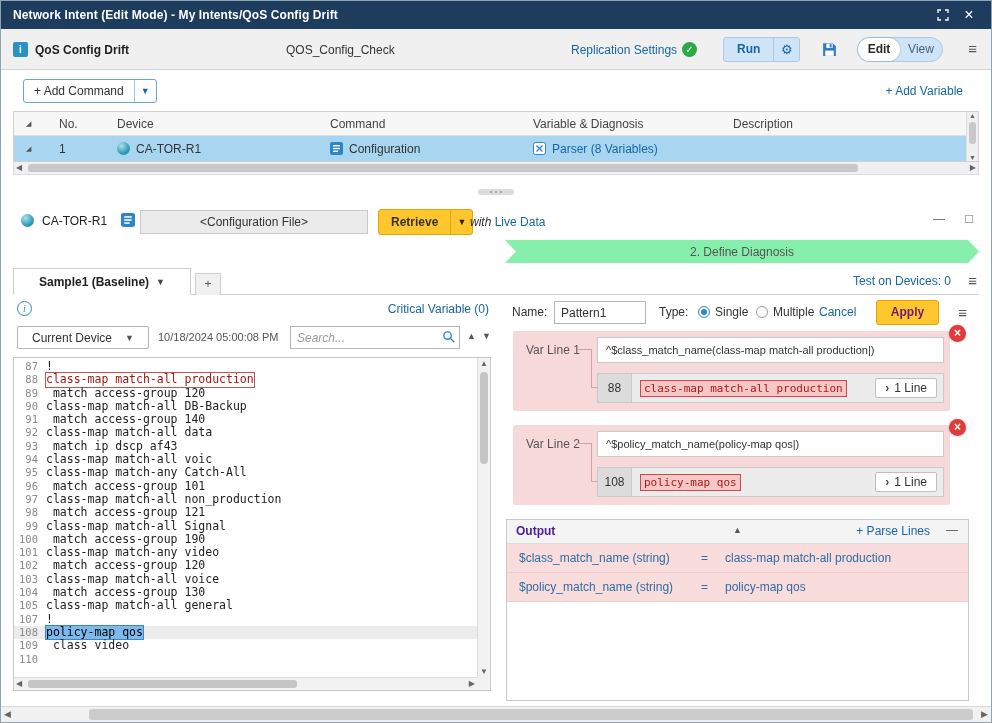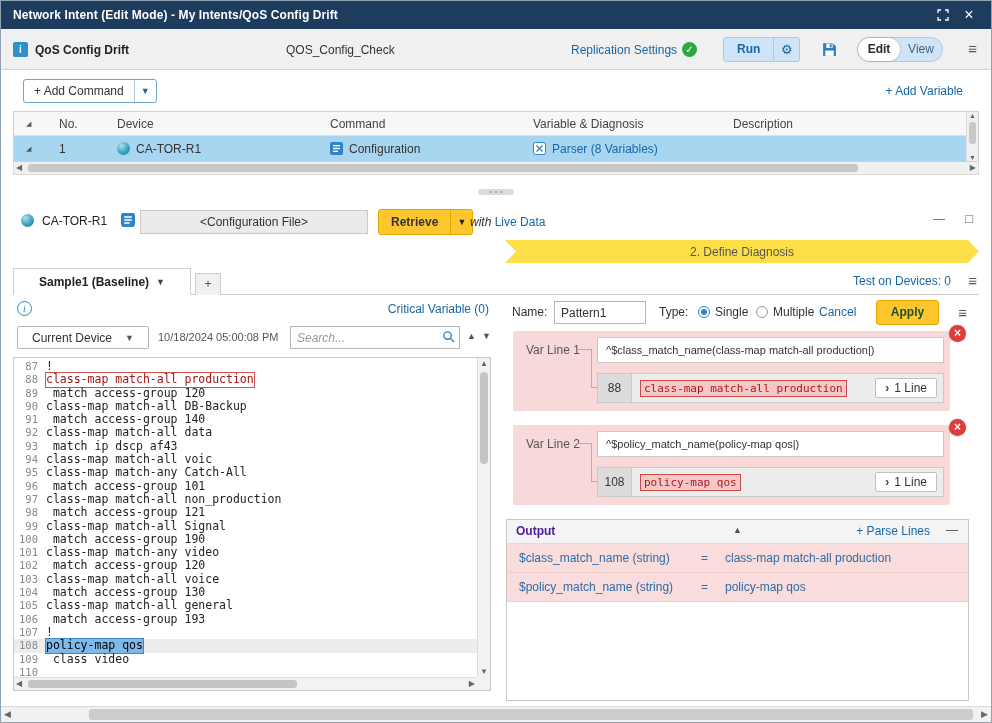--- a/index.html
+++ b/index.html
@@ -73,21 +73,21 @@
   .retrieve .chev{width:22px;text-align:center;line-height:24px;border-left:1px solid #e3a600;font-size:9px;}
   .with-live{position:absolute;left:469px;top:9px;}
   .with-live .w{font-style:italic;color:#333;}
   .with-live .ld{color:#1766a6;cursor:pointer;}
   .panel-min{position:absolute;right:46px;top:6px;color:#666;cursor:pointer;}
   .panel-max{position:absolute;right:18px;top:5px;color:#666;font-size:13px;cursor:pointer;}
 
   
   .steps{position:absolute;top:239px;left:12px;right:12px;height:23px;}
   .step1{position:absolute;left:0;top:0;width:calc(50% + 6px);height:23px;background:#b4d8f0;clip-path:polygon(0 0,calc(100% - 11px) 0,100% 50%,calc(100% - 11px) 100%,0 100%);display:flex;align-items:center;justify-content:center;color:#1d3c5e;font-weight:bold;cursor:pointer;}
-  .step2{position:absolute;left:calc(50% + 9px);top:0;right:0;height:23px;background:#fde047;filter:drop-shadow(0 0 1px #bfbfbf);clip-path:polygon(0 0,calc(100% - 11px) 0,100% 50%,calc(100% - 11px) 100%,0 100%,11px 50%);display:flex;align-items:center;justify-content:center;color:#555;cursor:pointer;}
+  .step2{position:absolute;left:calc(50% + 9px);top:0;right:0;height:23px;background:#86efac;filter:drop-shadow(0 0 1px #bfbfbf);clip-path:polygon(0 0,calc(100% - 11px) 0,100% 50%,calc(100% - 11px) 100%,0 100%,11px 50%);display:flex;align-items:center;justify-content:center;color:#555;cursor:pointer;}
 
   
   .tabs-row{position:absolute;top:267px;left:12px;right:12px;height:27px;border-bottom:1px solid #cfcfcf;}
   .tab-active{position:absolute;left:0;top:0;height:27px;width:178px;background:#fff;border:1px solid #cfcfcf;border-bottom:1px solid #fff;display:flex;align-items:center;justify-content:center;gap:7px;font-weight:bold;color:#222;cursor:pointer;}
   .tab-active .chev{font-size:9px;color:#444;}
   .tab-add{position:absolute;left:182px;top:5px;height:22px;width:26px;background:#f0f0f0;border:1px solid #cfcfcf;border-bottom:none;text-align:center;line-height:20px;color:#555;cursor:pointer;}
   .test-dev{position:absolute;right:28px;top:6px;color:#1766a6;cursor:pointer;}
   .tab-burger{position:absolute;right:2px;top:4px;font-size:15px;color:#555;cursor:pointer;}
 
   
@@ -131,21 +131,21 @@
   .lbl-name{position:absolute;left:6px;top:8px;}
   .name-input{position:absolute;left:48px;top:4px;width:92px;height:23px;border:1px solid #b5b5b5;padding:0 6px;font-size:12px;color:#333;font-family:"Liberation Sans",sans-serif;outline:none;}
   .lbl-type{position:absolute;left:153px;top:8px;}
   .radio{position:absolute;top:8px;display:flex;align-items:center;gap:5px;cursor:pointer;}
   .r-single{left:192px;}
   .r-multi{left:250px;}
   .rdot{width:12px;height:12px;border-radius:50%;border:1px solid #2e86c8;position:relative;background:#fff;flex:none;}
   .rdot.on::after{content:"";position:absolute;left:2px;top:2px;width:6px;height:6px;border-radius:50%;background:#2e86c8;}
   .rdot.off{border-color:#999;}
   .cancel{position:absolute;left:313px;top:8px;color:#1766a6;cursor:pointer;}
-  .apply{position:absolute;left:370px;top:3px;width:63px;height:25px;background:#ffc62e;border:1px solid #e3a600;border-radius:3px;text-align:center;line-height:23px;font-weight:bold;color:#14532d;cursor:pointer;}
+  .apply{position:absolute;left:370px;top:3px;width:63px;height:25px;background:#ffc62e;border:1px solid #e3a600;border-radius:3px;text-align:center;line-height:23px;font-weight:bold;color:#701a75;cursor:pointer;}
   .rp-burger{position:absolute;right:14px;top:7px;font-size:15px;color:#555;cursor:pointer;}
 
   .var-block{position:absolute;left:7px;width:437px;height:80px;background:#f7d9d9;border-radius:2px;}
   .vb1{top:34px;} .vb2{top:128px;}
   .x-badge{position:absolute;right:-16px;top:-6px;width:17px;height:17px;border-radius:50%;background:#e23b3b;color:#fff;text-align:center;line-height:16px;font-size:12px;font-weight:bold;cursor:pointer;box-shadow:0 0 2px rgba(0,0,0,.3);}
   .vl-label{position:absolute;left:13px;top:12px;color:#555;}
   .vl-c1{position:absolute;left:64px;top:18px;width:14px;height:1px;background:#cfa3a3;}
   .vl-c2{position:absolute;left:78px;top:18px;width:1px;height:39px;background:#cfa3a3;}
   .vl-c3{position:absolute;left:78px;top:56px;width:6px;height:1px;background:#cfa3a3;}
   .vl-pattern{position:absolute;left:84px;top:6px;right:6px;height:26px;background:#fff;border:1px solid #c9c9c9;display:flex;align-items:center;padding:0 8px;font-family:Liberation Sans, sans-serif;font-size:11px;color:#333;white-space:pre;overflow:hidden;cursor:text;}
@@ -426,24 +426,20 @@
           <div class="cfg-line">
             <span class="ln">104</span>
             <span class="code"> match access-group 130</span>
           </div>
 
           <div class="cfg-line">
             <span class="ln">105</span>
             <span class="code">class-map match-all general</span>
           </div>
 
-          <div class="cfg-line">
-            <span class="ln">106</span>
-            <span class="code"> match access-group 193</span>
-          </div>
 
           <div class="cfg-line">
             <span class="ln">107</span>
             <span class="code">!</span>
           </div>
 
           <div class="cfg-line sel">
             <span class="ln">108</span>
             <span class="code select">policy-map qos</span>
           </div>

